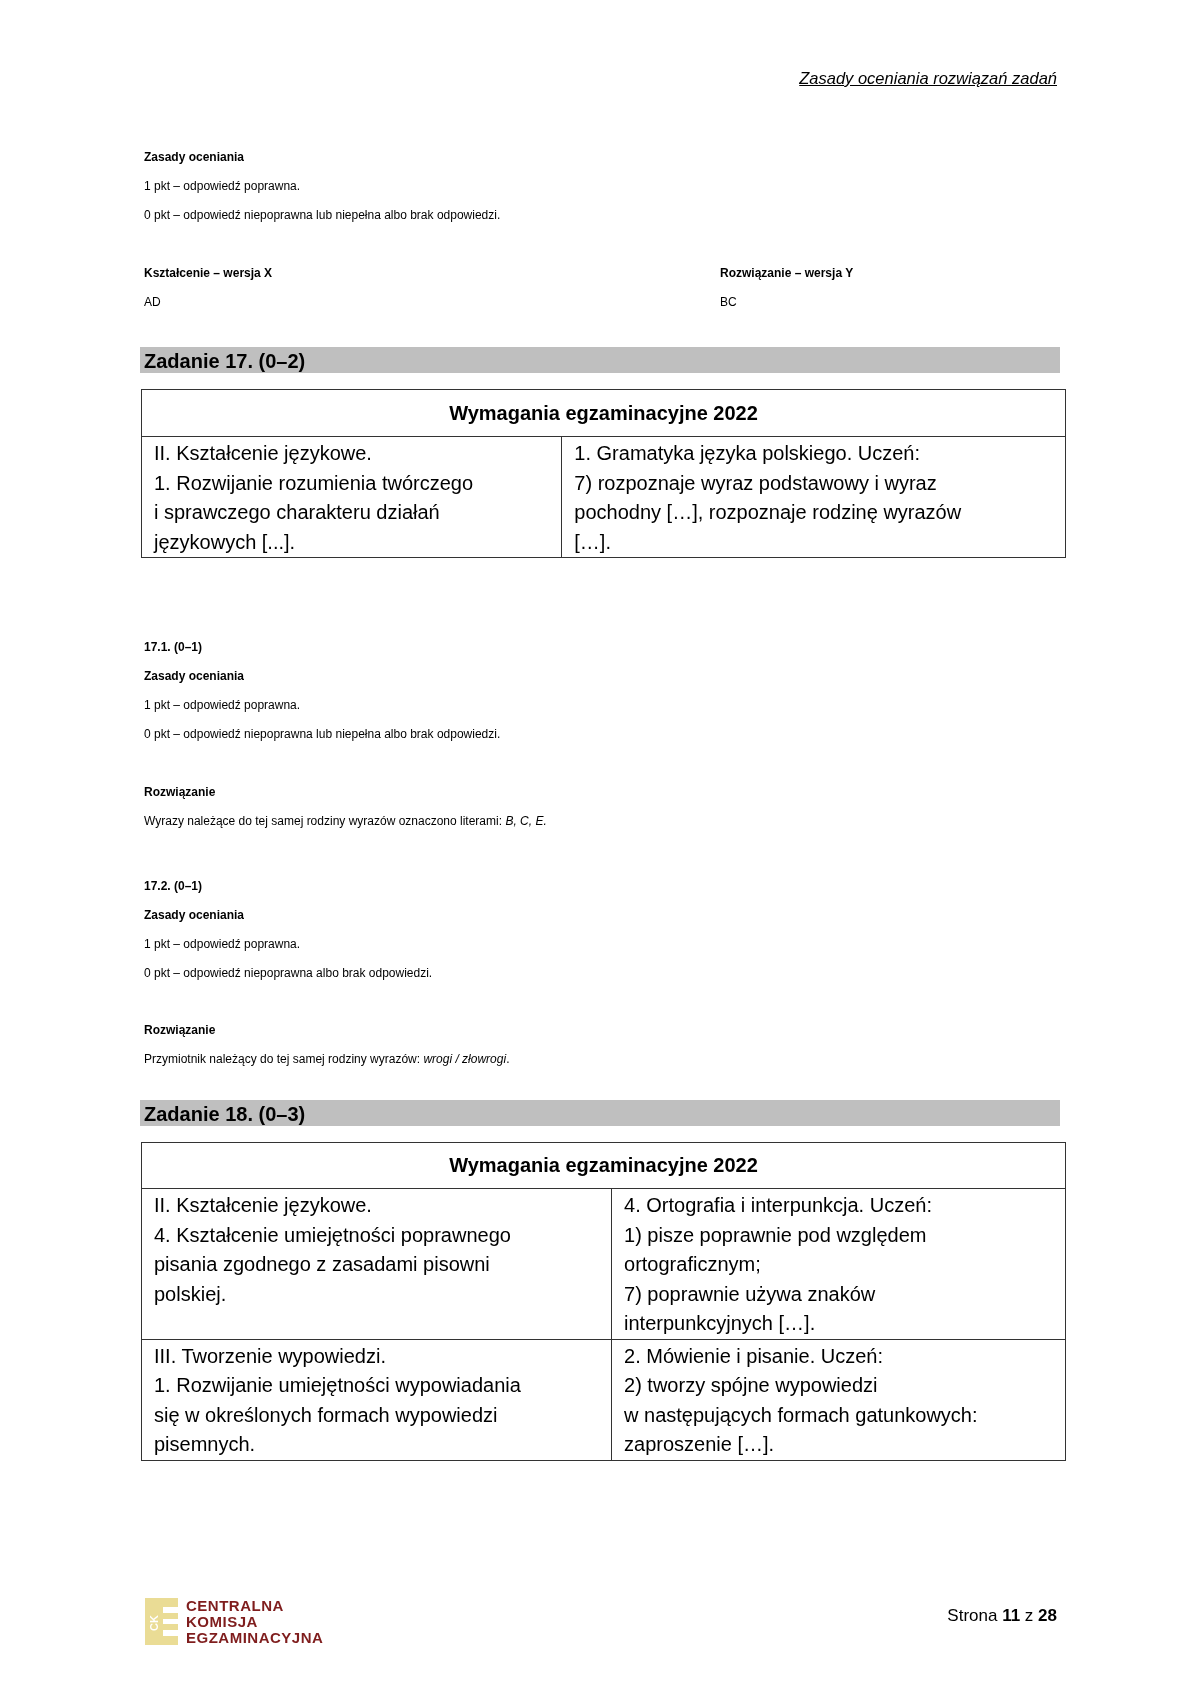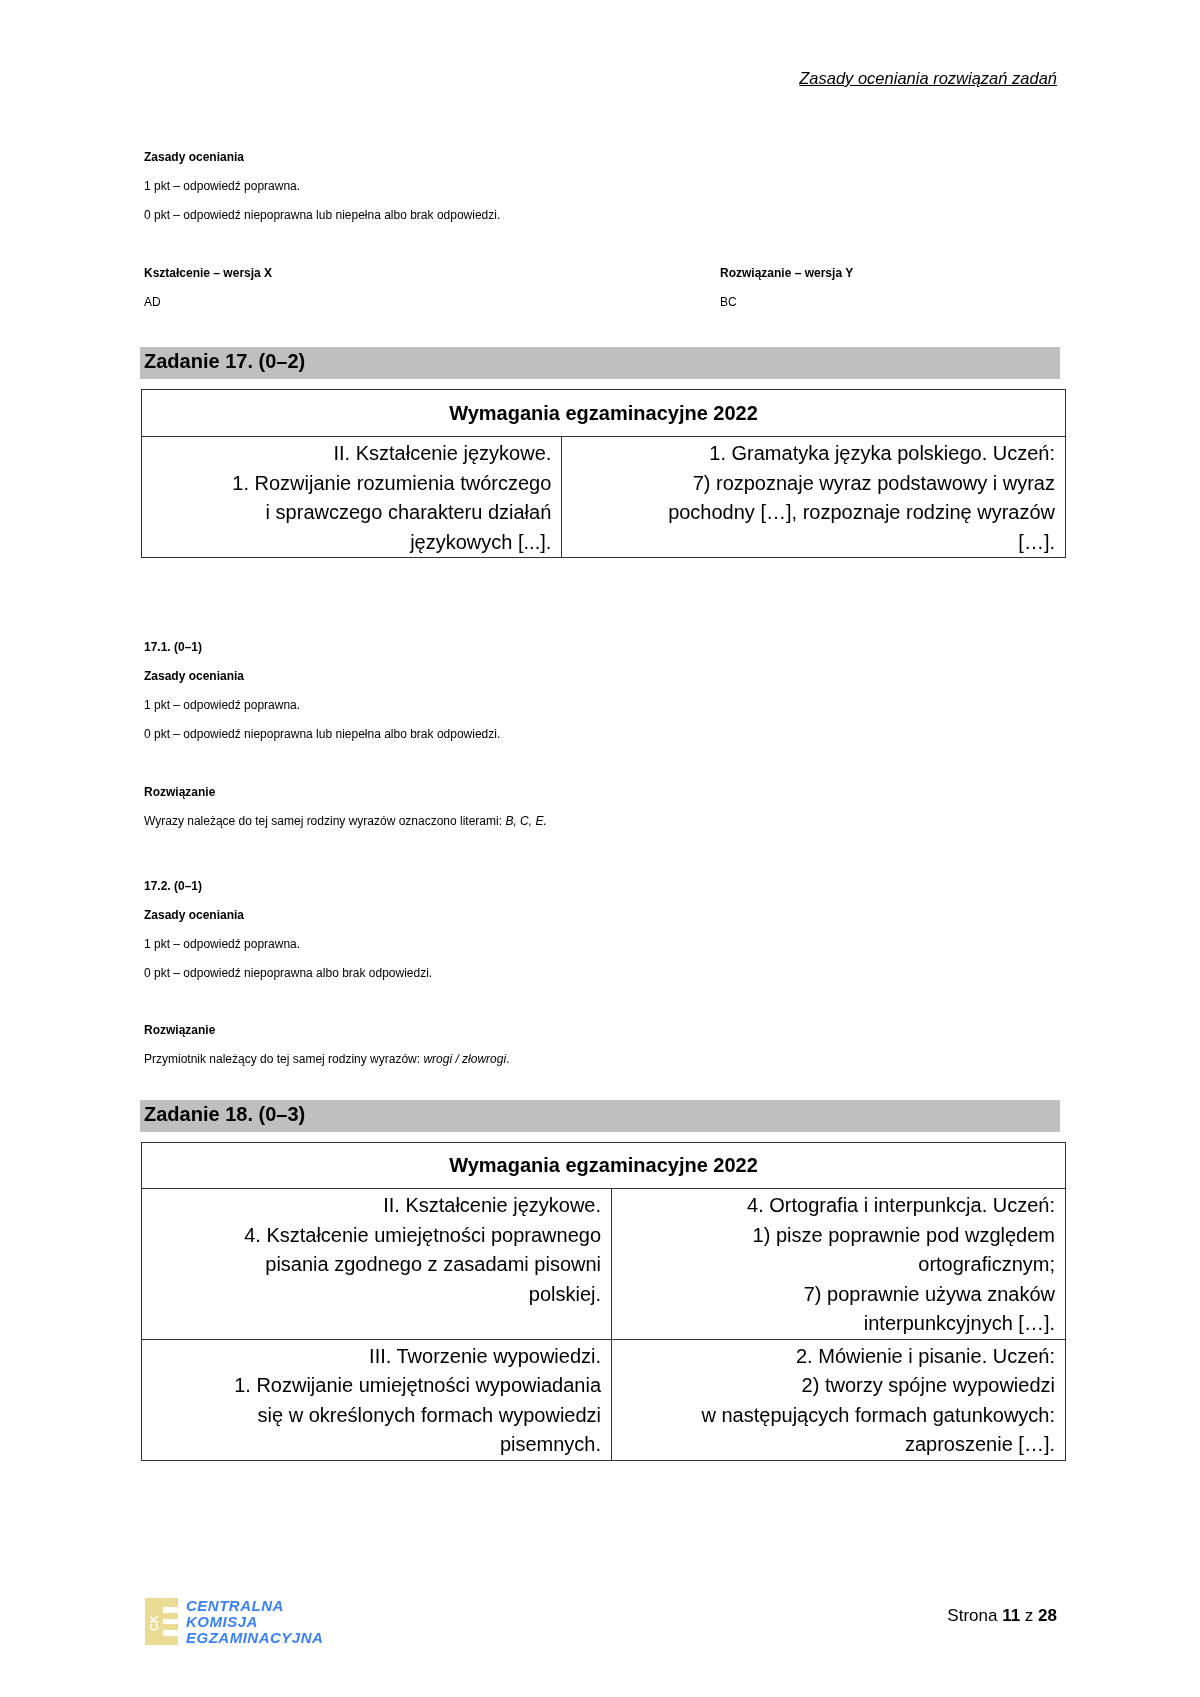--- a/index.html
+++ b/index.html
@@ -3,29 +3,29 @@
 <meta charset="utf-8">
 <style>
   html, body { margin: 0; padding: 0; background: #ffffff; }
   body { width: 1200px; height: 1697px; position: relative; overflow: hidden;
          font-family: "Liberation Sans", sans-serif; color: #000; }
   .abs { position: absolute; }
   .hdr { right: 143px; top: 69px; font-size: 16.5px; font-style: italic; white-space: nowrap; text-decoration: underline; }
   .line { left: 144px; font-size: 12px; line-height: 24px; white-space: nowrap; }
   .b { font-weight: bold; }
   .i { font-style: italic; text-align: center; }
-  .bar { left: 140px; width: 920px; height: 32px; background: #bfbfbf; }
+  .bar { left: 140px; width: 920px; height: 26px; background: #bfbfbf; }
   .bar span { position: absolute; left: 4px; top: 3px; font-size: 20px; font-weight: bold; white-space: nowrap; }
   table.req { position: absolute; left: 141px; width: 925px; border-collapse: collapse; font-size: 20px; }
   table.req td, table.req th { border: 1.6px solid #333; padding: 0; vertical-align: top; }
   table.req th { font-weight: bold; text-align: center; vertical-align: middle; }
   table.req .cell { padding: 2px 10px 0 12px; line-height: 29.5px; }
-  table.req .cell div { white-space: nowrap; text-align: right; }
+  table.req .cell div { white-space: nowrap; }
   .footer-logo { left: 145px; top: 1598px; width: 33px; height: 47px; background: #eadc95; }
-  .logo-text { left: 186px; top: 1598px; font-size: 15px; font-weight: bold; line-height: 16px; letter-spacing: 0.5px; color: #3b82f6; font-style: italic; }
+  .logo-text { left: 186px; top: 1598px; font-size: 15px; font-weight: bold; line-height: 16px; letter-spacing: 0.5px; color: #7f1d1d; }
   .page-num { right: 143px; top: 1606px; font-size: 17px; white-space: nowrap; }
 </style>
 </head>
 <body>
 
 <div class="abs hdr">Zasady oceniania rozwiązań zadań</div>
 
 <div class="abs line b" style="top:145px">Zasady oceniania</div>
 <div class="abs line" style="top:174px">1 pkt – odpowiedź poprawna.</div>
 <div class="abs line" style="top:203px">0 pkt – odpowiedź niepoprawna lub niepełna albo brak odpowiedzi.</div>

